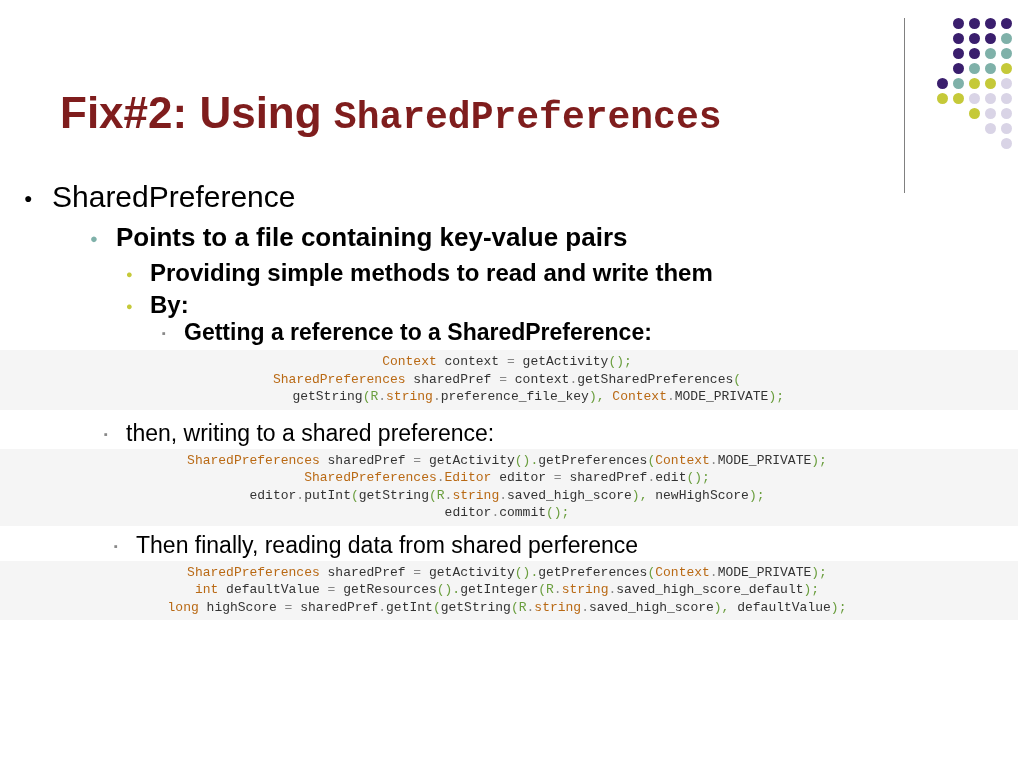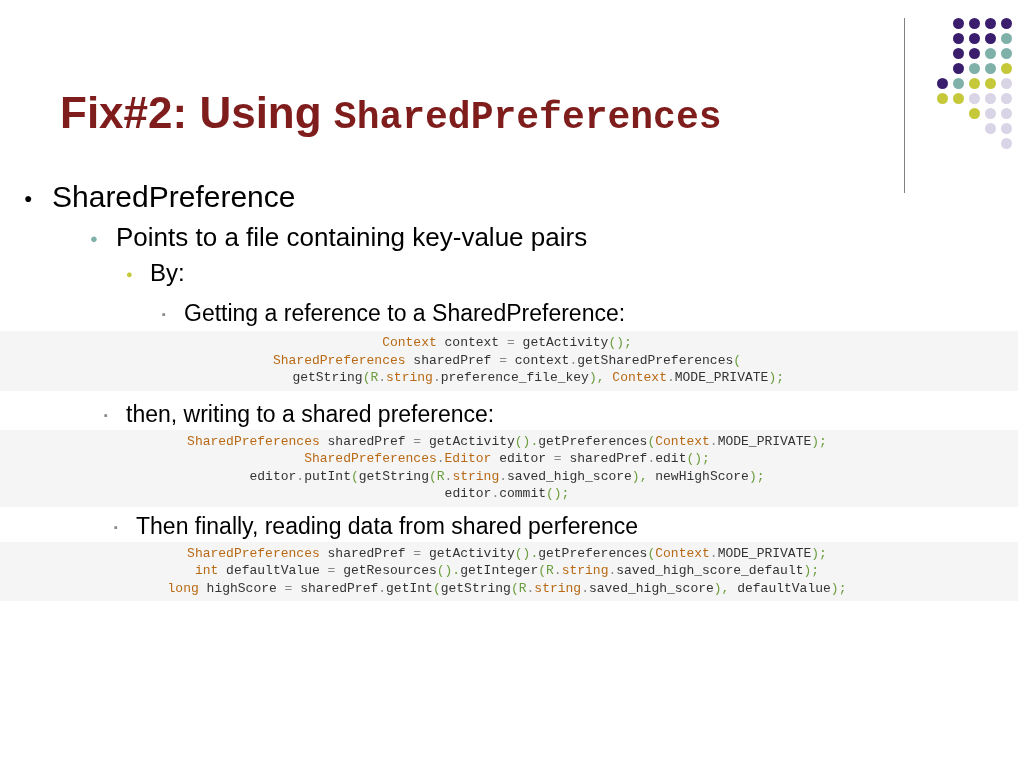--- a/index.html
+++ b/index.html
@@ -58,21 +58,21 @@
   ul.lvl1 > li::before {
     content: "●";
     color: #000;
     font-size: 14px;
     display: inline-block;
     width: 28px;
     vertical-align: 4px;
   }
   ul.lvl1 > li > span { font-size: 30px; color: #000; }
 
-  ul.lvl2 { list-style: none; padding-left: 66px; margin-top: 8px; }
+  ul.lvl2 { list-style: none; padding-left: 66px; margin-top: 8px; font-weight: bold; }
   ul.lvl2 > li { margin-bottom: 2px; }
   ul.lvl2 > li::before {
     content: "●";
     color: #7fb1a9;
     font-size: 13px;
     display: inline-block;
     width: 26px;
     vertical-align: 3px;
   }
   ul.lvl2 > li > span { font-size: 26px; color: #000; }
@@ -82,21 +82,21 @@
   ul.lvl3 > li::before {
     content: "●";
     color: #c5c939;
     font-size: 11px;
     display: inline-block;
     width: 24px;
     vertical-align: 3px;
   }
   ul.lvl3 > li > span { font-size: 24px; color: #000; }
 
-  ul.lvl4 { list-style: none; padding-left: 36px; margin-top: 13px; }
+  ul.lvl4 { list-style: none; padding-left: 36px; margin-top: 0; }
   ul.lvl4 > li { margin-bottom: 2px; }
   ul.lvl4 > li::before {
     content: "▪";
     color: #888;
     font-size: 11px;
     display: inline-block;
     width: 22px;
     vertical-align: 3px;
   }
   ul.lvl4 > li > span { font-size: 23px; color: #000; }
@@ -140,20 +140,21 @@
 <div class="title">
   <span class="big">Fix#2: Using </span><span class="small">SharedPreferences</span>
 </div>
 
 <div class="content">
   <ul class="lvl1">
     <li><span>SharedPreference</span>
       <ul class="lvl2">
         <li><span>Points to a file containing key-value pairs</span>
           <ul class="lvl3">
+            <li><span>Providing simple methods to read and write them</span></li>
             <li><span>By:</span>
               <ul class="lvl4">
                 <li><span>Getting a reference to a SharedPreference:</span></li>
               </ul>
             </li>
           </ul>
         </li>
       </ul>
     </li>
   </ul>

